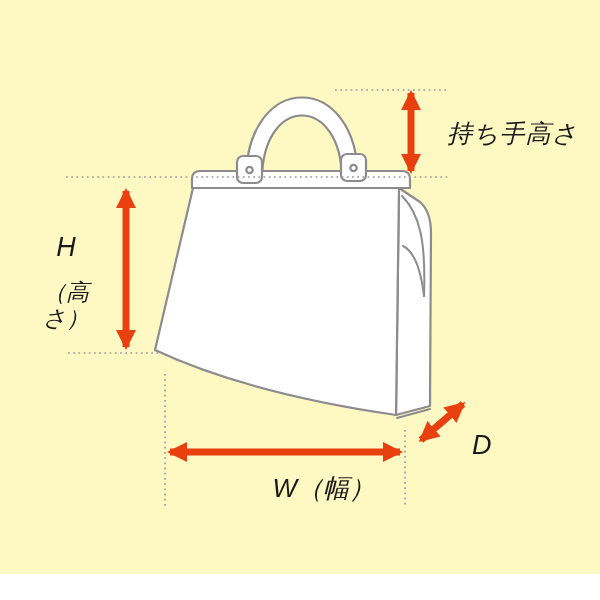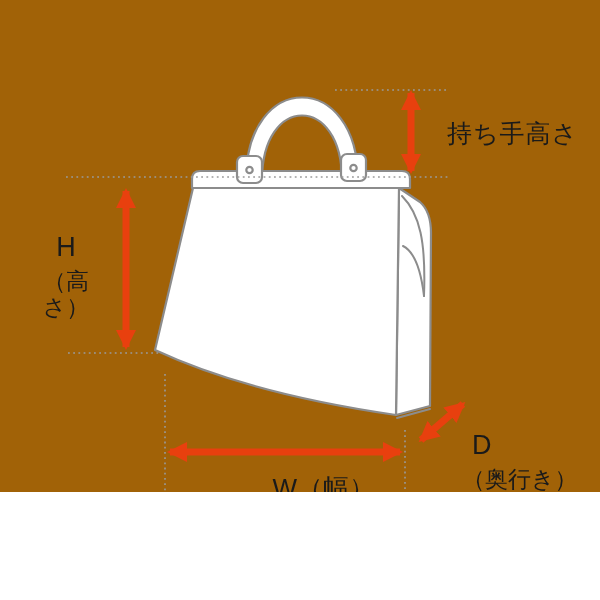--- a/index.html
+++ b/index.html
@@ -1,41 +1,42 @@
 <!DOCTYPE html>
 <html style="--arrow-red: #e8400e; --bag-outline: #8c8c8c; --guide-gray: #9a9a9a; --text: #1a1a1a;"><head>
 <meta charset="utf-8">
 <style>
   html, body { margin: 0; padding: 0; background: #fff; }
   .canvas {
     position: relative;
     width: 600px;
-    height: 492px;
-    background: #a16207;
+    height: 574px;
+    background: #fef9c3;
     overflow: hidden;
     font-family: "Liberation Sans", "DejaVu Sans", sans-serif;
     color: var(--text, #1a1a1a);
+    font-style: italic;
   }
   svg.diagram { position: absolute; left: 0; top: 0; }
 
   
   .bag-stroke { fill: #ffffff; stroke: var(--bag-outline, #8c8c8c); stroke-width: 2.2; stroke-linejoin: round; stroke-linecap: round; }
   .bag-line   { fill: none;    stroke: var(--bag-outline, #8c8c8c); stroke-width: 2;   stroke-linejoin: round; stroke-linecap: round; }
 
   
   .guide { stroke: var(--guide-gray, #9a9a9a); stroke-width: 1.6; stroke-dasharray: 1.8 3.4; fill: none; }
 
   
   .dim-arrow { stroke: var(--arrow-red, #e8400e); stroke-width: 7; fill: none; }
   .arrow-fill { fill: var(--arrow-red, #e8400e); }
 
   
   .label { position: absolute; color: var(--text, #1a1a1a); line-height: 1.15; white-space: nowrap; }
   .label .big   { font-size: 27px; }
-  .label .small { font-size: 23px; margin-top: 5px; }
+  .label .small { font-size: 23px; margin-top: 16px; }
   .lbl-handle-height { left: 447px; top: 119px; font-size: 25px; letter-spacing: 1px; }
   .lbl-height { left: 24px; top: 232px; width: 84px; text-align: center; white-space: normal; }
   .lbl-width  { left: 195px; top: 474px; width: 180px; text-align: right; font-size: 26px; }
   .lbl-depth  { left: 462px; top: 430px; }
   .lbl-depth .big { margin-left: 10px; }
 </style>
 </head>
 <body>
 
 <div class="canvas">
@@ -87,16 +88,15 @@
 
   <div class="label lbl-height">
     <div class="big">H</div>
     <div class="small">（高さ）</div>
   </div>
 
   <div class="label lbl-width">W（幅）</div>
 
   <div class="label lbl-depth">
     <div class="big">D</div>
-    <div class="small">（奥行き）</div>
   </div>
 
 </div>
 
 </body></html>

